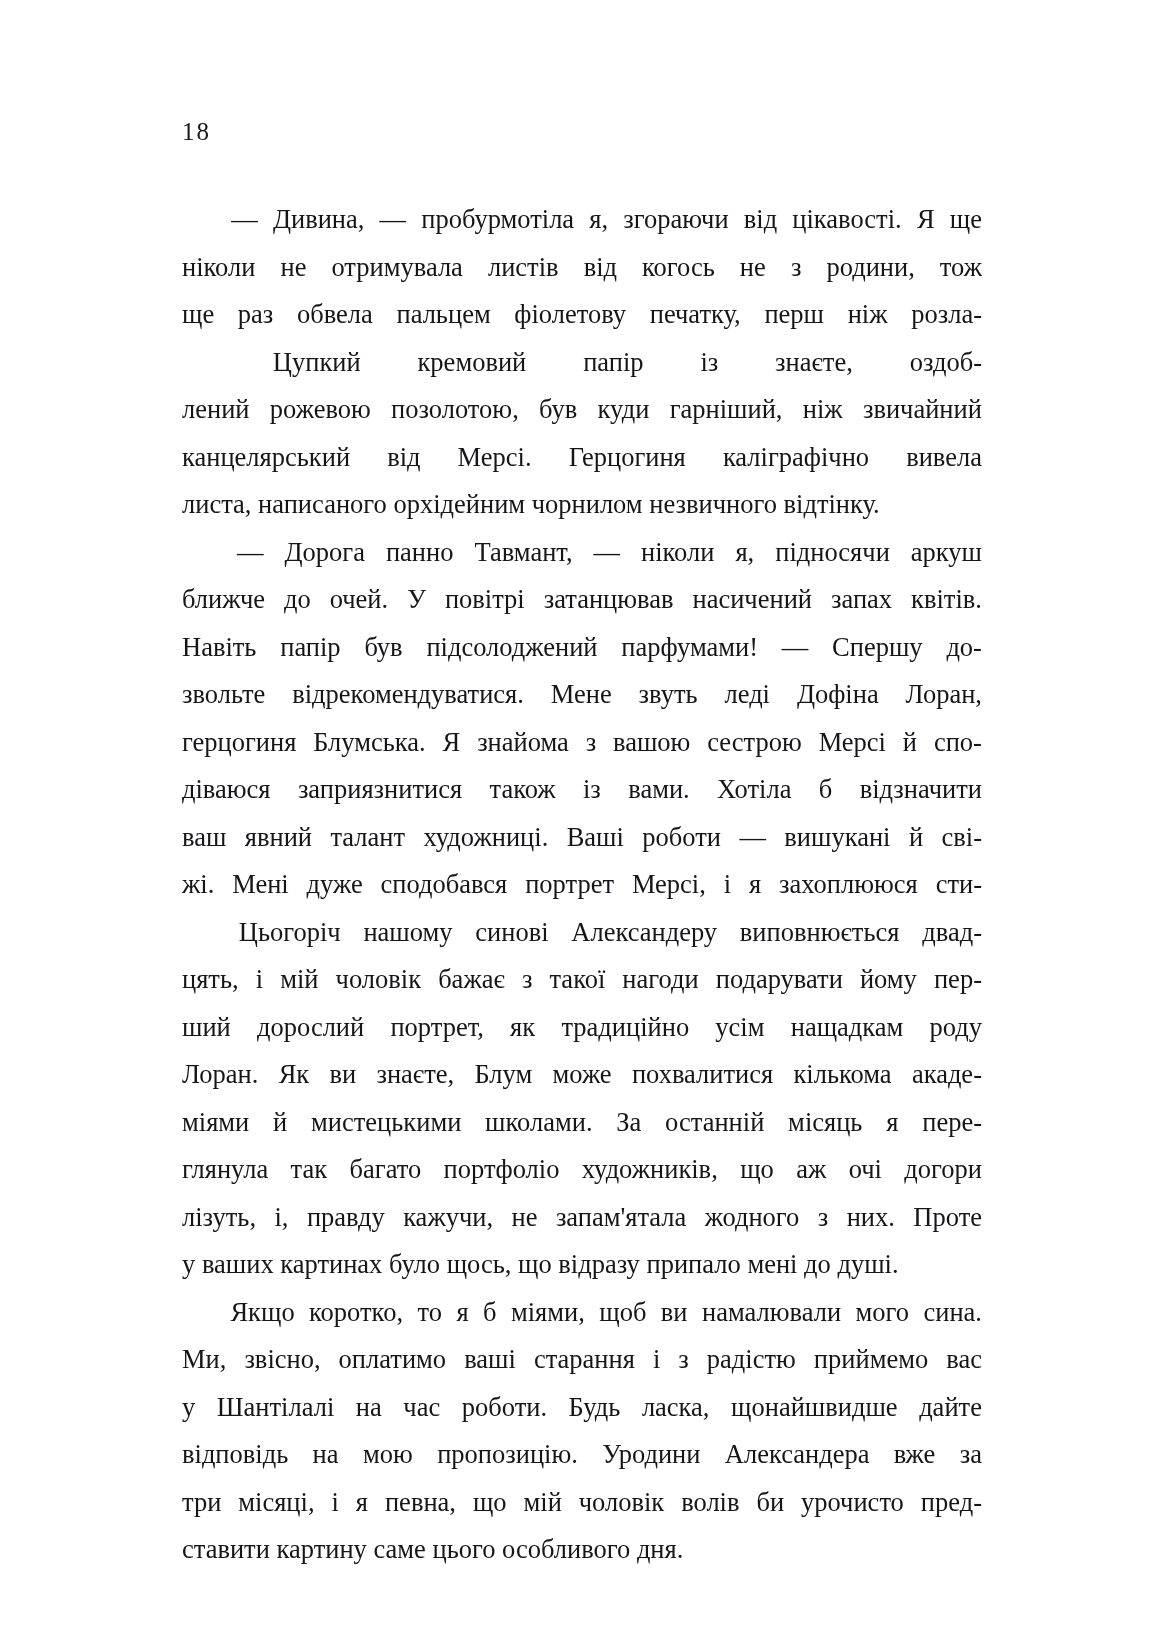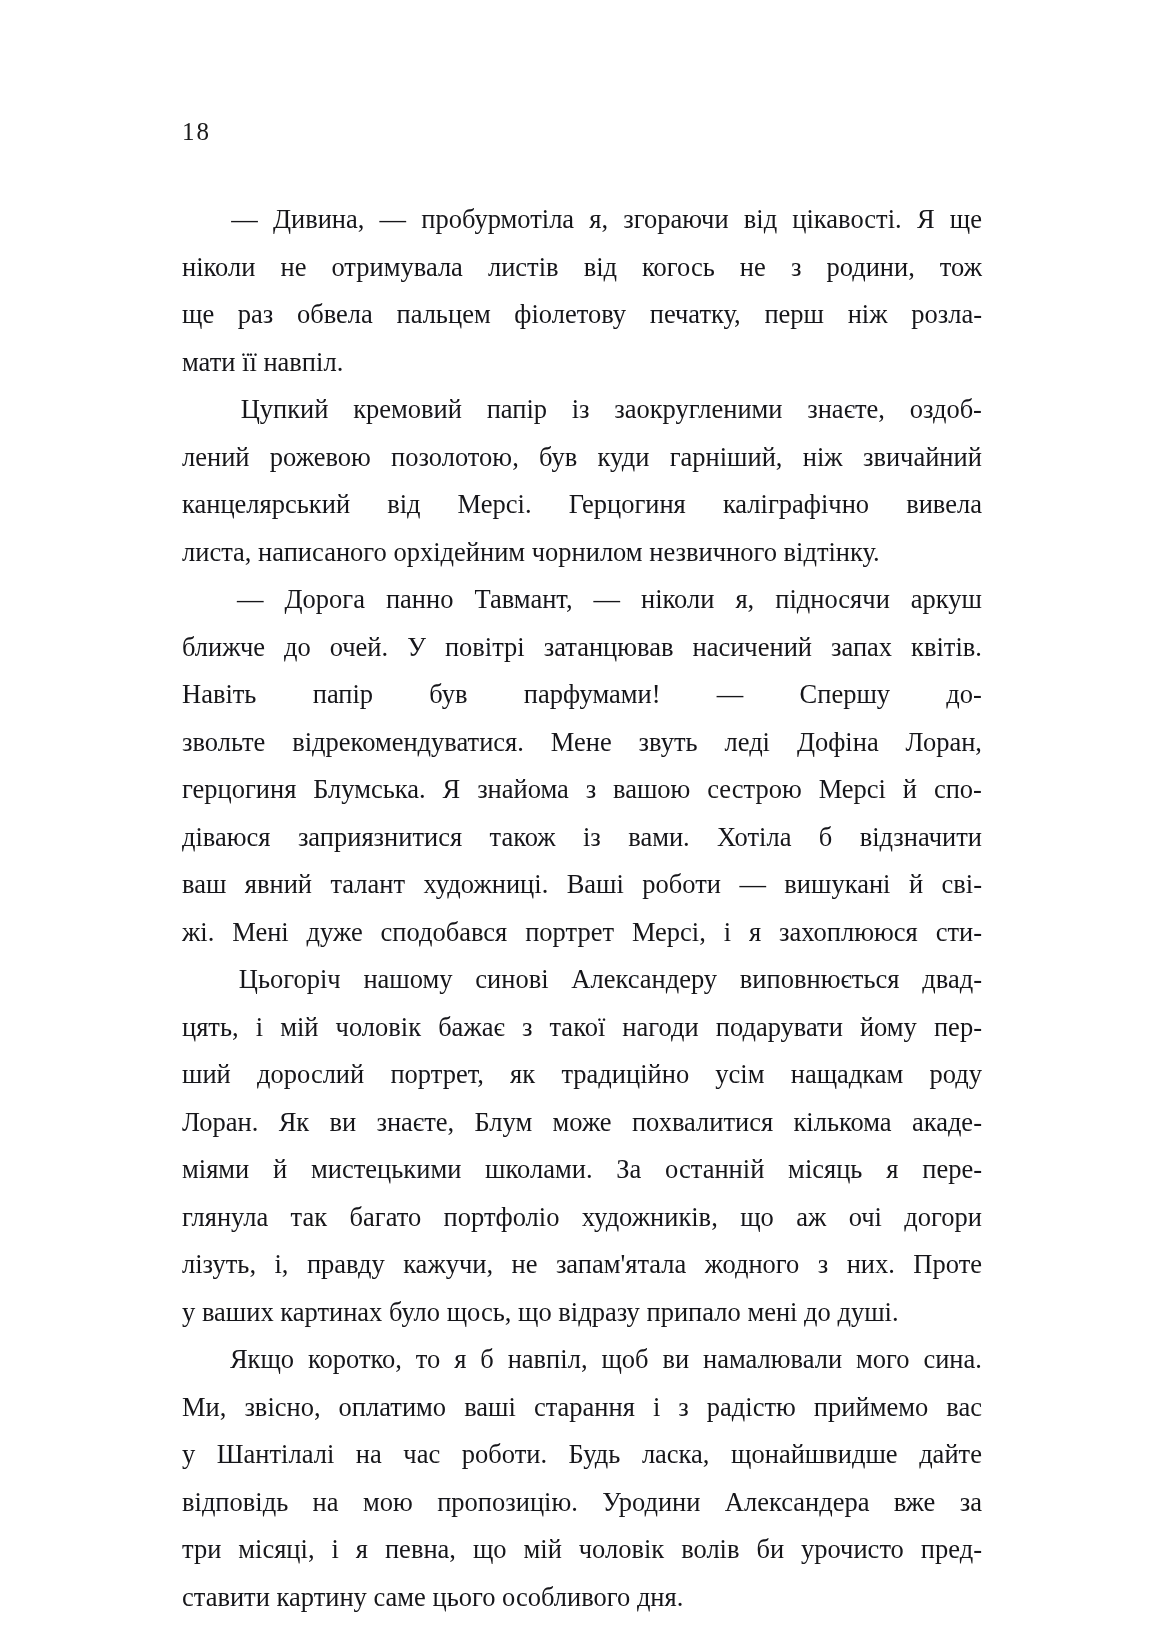--- a/index.html
+++ b/index.html
@@ -68,50 +68,49 @@
 
 <div class="page">
 
   <div class="folio">18</div>
 
   <div class="textblock" id="textblock">
       <p class="para">
         <span class="line just"><span class="ind"></span><span>—</span><span>Дивина,</span><span>—</span><span>пробурмотіла</span><span>я,</span><span>згораючи</span><span>від</span><span>цікавості.</span><span>Я</span><span>ще</span></span>
         <span class="line just"><span>ніколи</span><span>не</span><span>отримувала</span><span>листів</span><span>від</span><span>когось</span><span>не</span><span>з</span><span>родини,</span><span>тож</span></span>
         <span class="line just"><span>ще</span><span>раз</span><span>обвела</span><span>пальцем</span><span>фіолетову</span><span>печатку,</span><span>перш</span><span>ніж</span><span>розла-</span></span>
-        <span class="line">мати її навпіл.</span>
       </p>
       <p class="para">
-        <span class="line just"><span class="ind"></span><span>Цупкий</span><span>кремовий</span><span>папір</span><span>із</span><span>заокругленими</span><span>знаєте,</span><span>оздоб-</span></span>
+        <span class="line just"><span class="ind"></span><span>Цупкий</span><span>кремовий</span><span>папір</span><span>із</span><span>знаєте,</span><span>оздоб-</span></span>
         <span class="line just"><span>лений</span><span>рожевою</span><span>позолотою,</span><span>був</span><span>куди</span><span>гарніший,</span><span>ніж</span><span>звичайний</span></span>
         <span class="line just"><span>канцелярський</span><span>від</span><span>Мерсі.</span><span>Герцогиня</span><span>каліграфічно</span><span>вивела</span></span>
         <span class="line">листа, написаного орхідейним чорнилом незвичного відтінку.</span>
       </p>
       <p class="para">
         <span class="line just"><span class="ind"></span><span>—</span><span>Дорога</span><span>панно</span><span>Тавмант,</span><span>—</span><span>ніколи</span><span>я,</span><span>підносячи</span><span>аркуш</span></span>
         <span class="line just"><span>ближче</span><span>до</span><span>очей.</span><span>У</span><span>повітрі</span><span>затанцював</span><span>насичений</span><span>запах</span><span>квітів.</span></span>
-        <span class="line just"><span>Навіть</span><span>папір</span><span>був</span><span>парфумами!</span><span>—</span><span>Спершу</span><span>до-</span></span>
+        <span class="line just"><span>Навіть</span><span>папір</span><span>був</span><span>підсолоджений</span><span>парфумами!</span><span>—</span><span>Спершу</span><span>до-</span></span>
         <span class="line just"><span>звольте</span><span>відрекомендуватися.</span><span>Мене</span><span>звуть</span><span>леді</span><span>Дофіна</span><span>Лоран,</span></span>
         <span class="line just"><span>герцогиня</span><span>Блумська.</span><span>Я</span><span>знайома</span><span>з</span><span>вашою</span><span>сестрою</span><span>Мерсі</span><span>й</span><span>спо-</span></span>
         <span class="line just"><span>діваюся</span><span>заприязнитися</span><span>також</span><span>із</span><span>вами.</span><span>Хотіла</span><span>б</span><span>відзначити</span></span>
         <span class="line just"><span>ваш</span><span>явний</span><span>талант</span><span>художниці.</span><span>Ваші</span><span>роботи</span><span>—</span><span>вишукані</span><span>й</span><span>сві-</span></span>
         <span class="line just"><span>жі.</span><span>Мені</span><span>дуже</span><span>сподобався</span><span>портрет</span><span>Мерсі,</span><span>і</span><span>я</span><span>захоплююся</span><span>сти-</span></span>
       </p>
       <p class="para">
         <span class="line just"><span class="ind"></span><span>Цьогоріч</span><span>нашому</span><span>синові</span><span>Александеру</span><span>виповнюється</span><span>двад-</span></span>
         <span class="line just"><span>цять,</span><span>і</span><span>мій</span><span>чоловік</span><span>бажає</span><span>з</span><span>такої</span><span>нагоди</span><span>подарувати</span><span>йому</span><span>пер-</span></span>
         <span class="line just"><span>ший</span><span>дорослий</span><span>портрет,</span><span>як</span><span>традиційно</span><span>усім</span><span>нащадкам</span><span>роду</span></span>
         <span class="line just"><span>Лоран.</span><span>Як</span><span>ви</span><span>знаєте,</span><span>Блум</span><span>може</span><span>похвалитися</span><span>кількома</span><span>акаде-</span></span>
         <span class="line just"><span>міями</span><span>й</span><span>мистецькими</span><span>школами.</span><span>За</span><span>останній</span><span>місяць</span><span>я</span><span>пере-</span></span>
         <span class="line just"><span>глянула</span><span>так</span><span>багато</span><span>портфоліо</span><span>художників,</span><span>що</span><span>аж</span><span>очі</span><span>догори</span></span>
         <span class="line just"><span>лізуть,</span><span>і,</span><span>правду</span><span>кажучи,</span><span>не</span><span>запам'ятала</span><span>жодного</span><span>з</span><span>них.</span><span>Проте</span></span>
         <span class="line">у ваших картинах було щось, що відразу припало мені до душі.</span>
       </p>
       <p class="para">
-        <span class="line just"><span class="ind"></span><span>Якщо</span><span>коротко,</span><span>то</span><span>я</span><span>б</span><span>навпіл,</span><span>щоб</span><span>ви</span><span>намалювали</span><span>мого</span><span>сина.</span></span>
+        <span class="line just"><span class="ind"></span><span>Якщо</span><span>коротко,</span><span>то</span><span>я</span><span>б</span><span>міями,</span><span>щоб</span><span>ви</span><span>намалювали</span><span>мого</span><span>сина.</span></span>
         <span class="line just"><span>Ми,</span><span>звісно,</span><span>оплатимо</span><span>ваші</span><span>старання</span><span>і</span><span>з</span><span>радістю</span><span>приймемо</span><span>вас</span></span>
         <span class="line just"><span>у</span><span>Шантілалі</span><span>на</span><span>час</span><span>роботи.</span><span>Будь</span><span>ласка,</span><span>щонайшвидше</span><span>дайте</span></span>
         <span class="line just"><span>відповідь</span><span>на</span><span>мою</span><span>пропозицію.</span><span>Уродини</span><span>Александера</span><span>вже</span><span>за</span></span>
         <span class="line just"><span>три</span><span>місяці,</span><span>і</span><span>я</span><span>певна,</span><span>що</span><span>мій</span><span>чоловік</span><span>волів</span><span>би</span><span>урочисто</span><span>пред-</span></span>
         <span class="line">ставити картину саме цього особливого дня.</span>
       </p>
     </div>
 
 </div>
 

